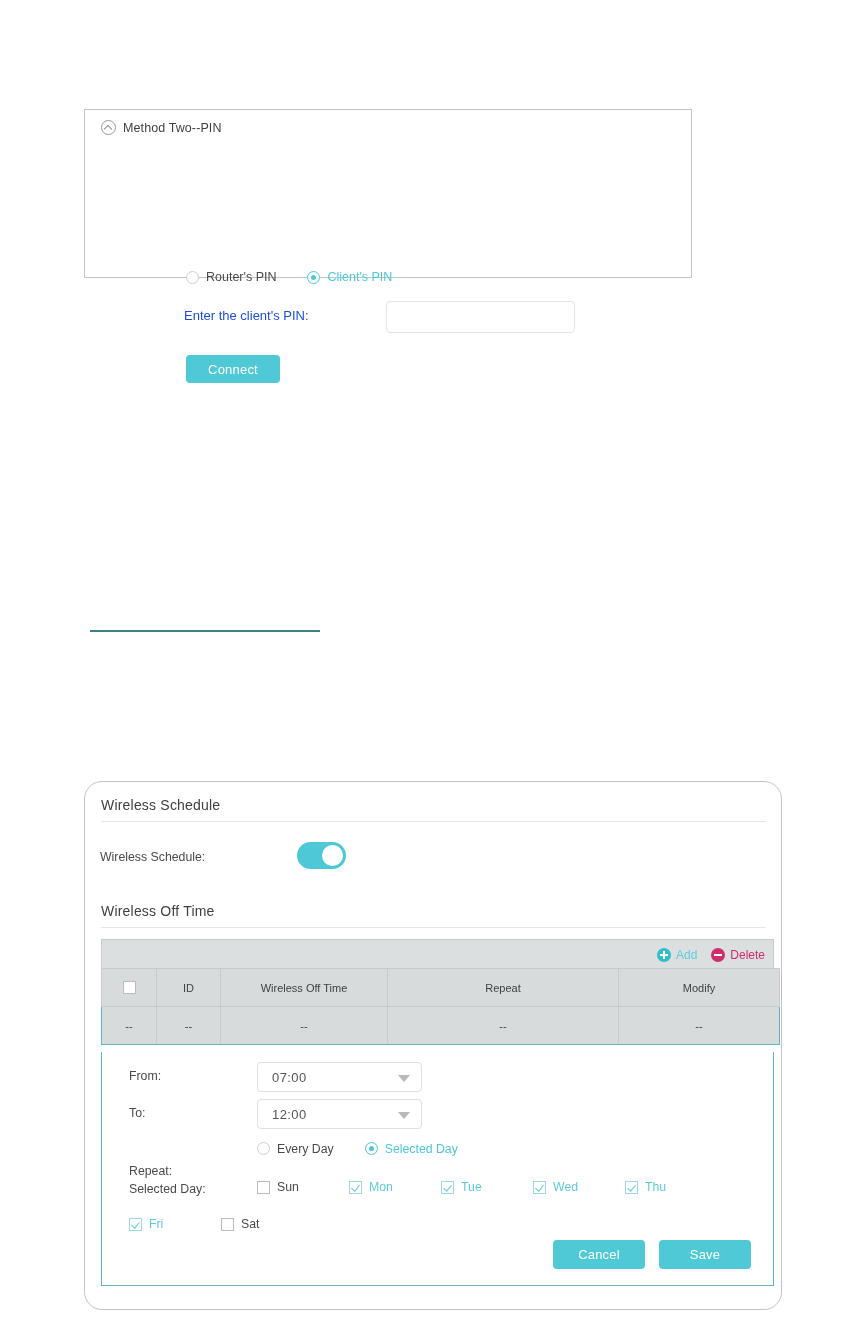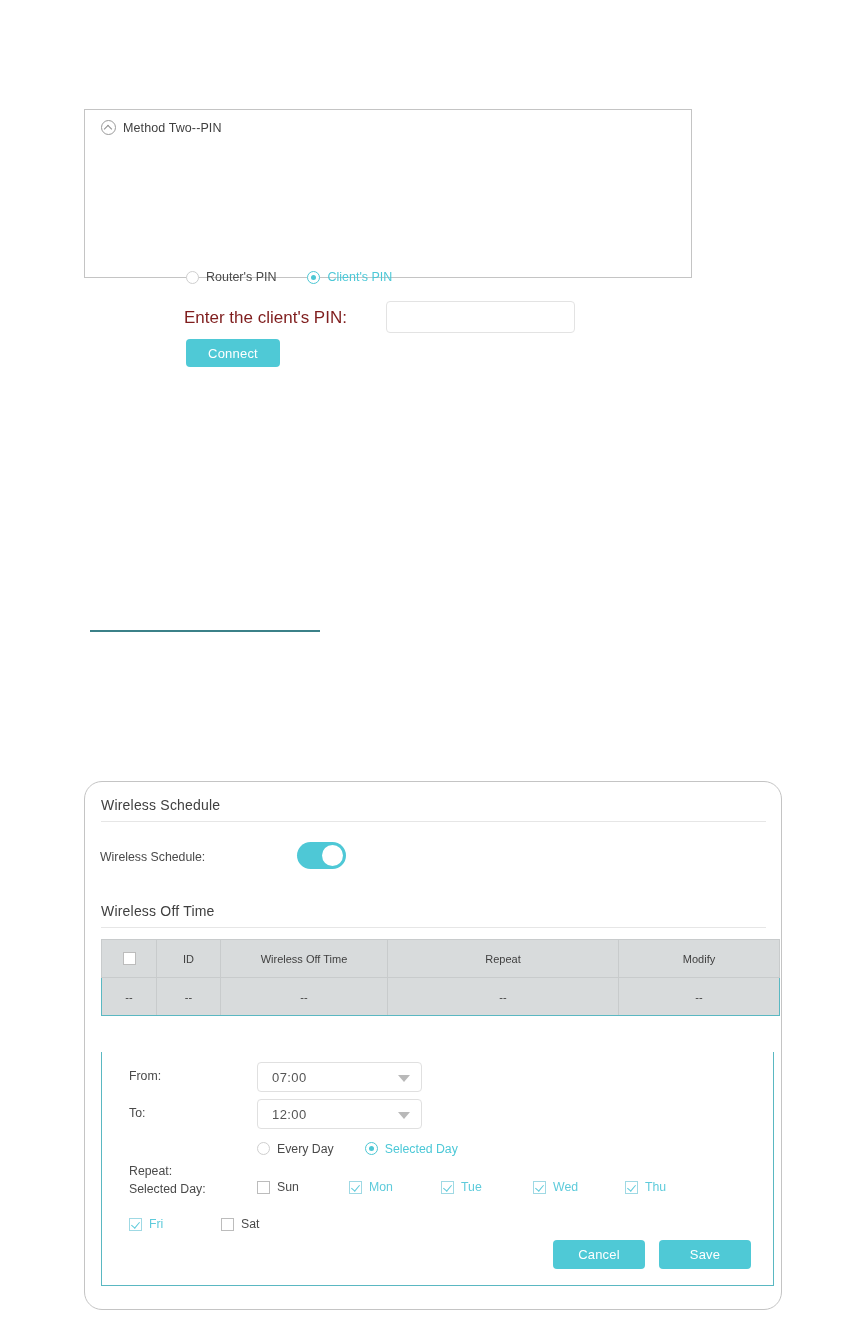--- a/index.html
+++ b/index.html
@@ -94,22 +94,22 @@
     background: #4dc7d4;
   }
   .radio-label { color: #4a4a4a; white-space: nowrap; }
   .radio-label.active { color: #4cc8d7; }
   .gapx { display: inline-block; width: 17px; }
 
   .pin-label {
     position: absolute;
     left: 99px;
     top: 198px;
-    font-size: 17px;
-    color: #7f1d1d;
+    font-size: 13px;
+    color: #1d4ed8;
     white-space: nowrap;
   }
   .pin-input {
     position: absolute;
     left: 301px;
     top: 191px;
     width: 189px;
     height: 32px;
     border: 1px solid #e3e3e3;
     border-radius: 4px;
@@ -123,20 +123,21 @@
   }
   .btn {
     font-family: "Liberation Sans", sans-serif;
     background: #4fc9d6;
     color: #ffffff;
     border: none;
     border-radius: 4px;
     font-size: 13px;
     cursor: pointer;
     letter-spacing: .2px;
+    margin-top: 16px;
   }
   #connect-btn {
     position: absolute;
     left: 101px;
     top: 229px;
     width: 94px;
     height: 28px;
   }
 
   
@@ -440,20 +441,32 @@
   <div class="ws-row-label">Wireless Schedule:</div>
   <div id="ws-toggle">
     <span class="knob"></span>
   </div>
 
   <div class="sec-title" id="title-wot">Wireless Off Time</div>
   <div class="sec-rule" id="rule-wot"></div>
 
   <div id="table-wrap">
 
+    <div id="table-toolbar">
+      <div class="tool-btns">
+        <div class="tool-btn">
+          <span class="circ-icon add"></span>
+          <span id="add-label">Add</span>
+        </div>
+        <div class="tool-btn">
+          <span class="circ-icon del"></span>
+          <span id="delete-label">Delete</span>
+        </div>
+      </div>
+    </div>
 
     <table class="grid">
       <thead>
         <tr>
           <th class="col-chk">
             <span class="chk"></span>
           </th>
           <th class="col-id">ID</th>
           <th class="col-wot">Wireless Off Time</th>
           <th class="col-rep">Repeat</th>

